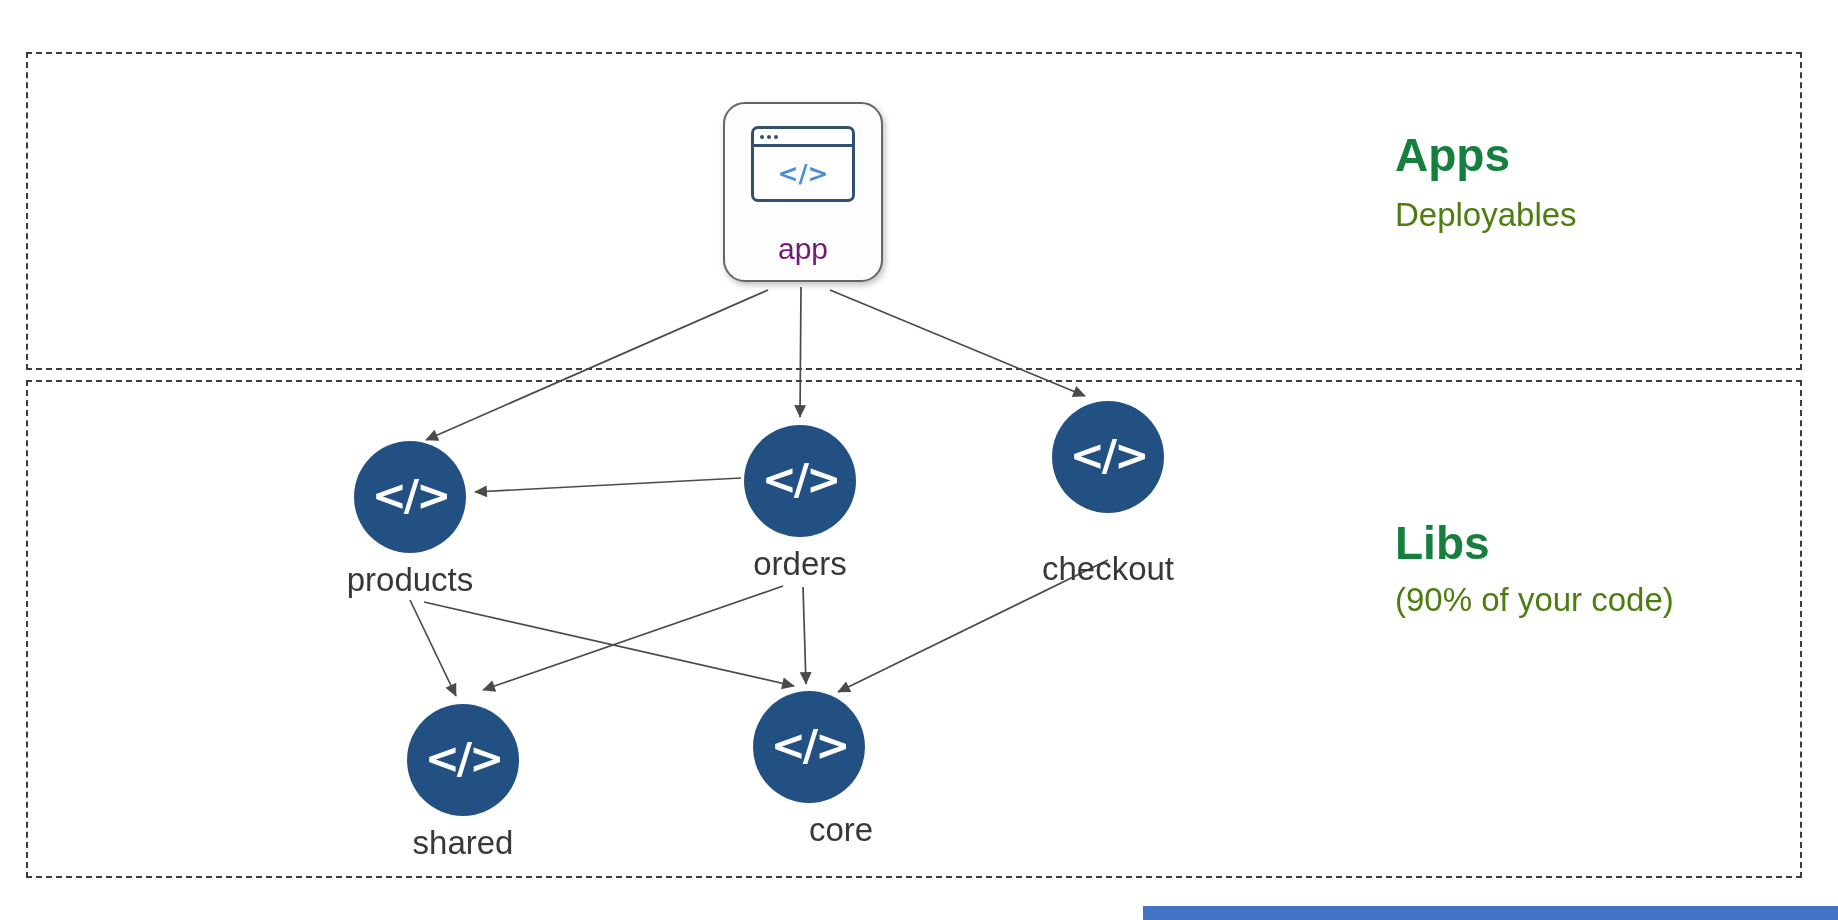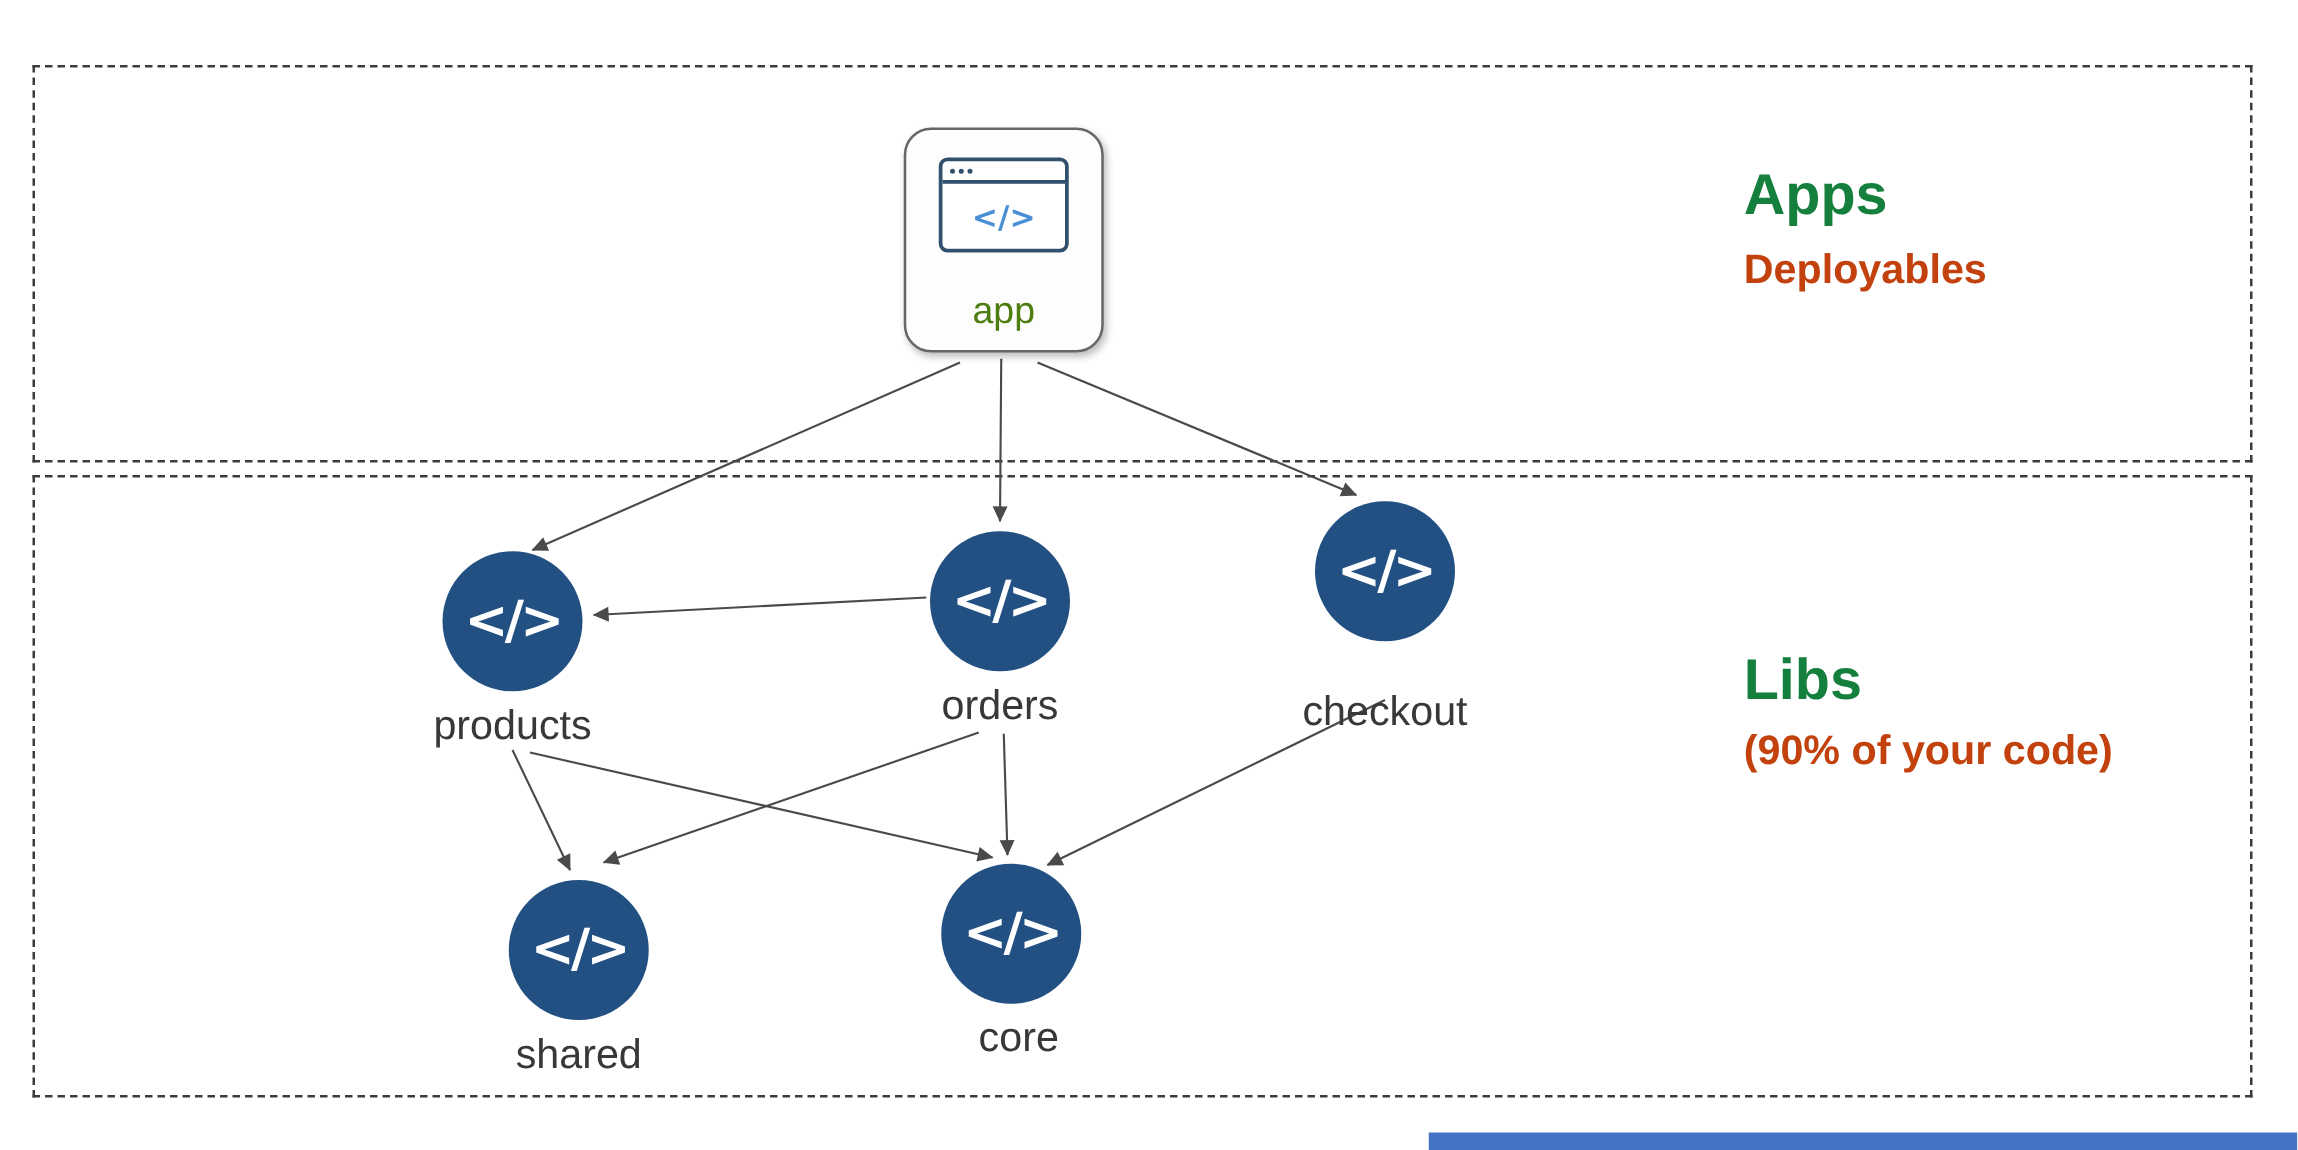--- a/index.html
+++ b/index.html
@@ -26,22 +26,22 @@
   .group-title {
     position: absolute;
     font-size: 46px;
     font-weight: 700;
     color: #15803d;
     line-height: 1.1;
   }
   .group-subtitle {
     position: absolute;
     font-size: 33px;
-    font-weight: 700;
-    color: #c2410c;
+    font-weight: 400;
+    color: #4d7c0f;
     line-height: 1.15;
   }
   .apps-title    { left: 1395px; top: 130px; }
   .apps-subtitle { left: 1395px; top: 196px; }
   .libs-title    { left: 1395px; top: 518px; }
   .libs-subtitle { left: 1395px; top: 581px; }
 
   
   #edges { position: absolute; left: 0; top: 0; }
 
@@ -92,21 +92,21 @@
     font-size: 25px;
     letter-spacing: 0px;
     font-family: "DejaVu Sans", sans-serif;
   }
   .app-label {
     position: absolute;
     left: 0; top: 128px;
     width: 100%;
     text-align: center;
     font-size: 30px;
-    color: #4d7c0f;
+    color: #701a75;
   }
 
   
   .lib-node {
     position: absolute;
     width: 112px; height: 112px;
     border-radius: 50%;
     display: flex;
     align-items: center;
     justify-content: center;
@@ -186,21 +186,21 @@
         <span class="lib-glyph">&lt;/&gt;</span>
       </div>
       <div class="node-label" style="left: 998px; top: 521px; margin-top: 29px;">checkout</div>
       <div class="lib-node" style="left: 407px; top: 704px; background: rgb(35, 80, 130);">
         <span class="lib-glyph">&lt;/&gt;</span>
       </div>
       <div class="node-label" style="left: 353px; top: 824px;">shared</div>
       <div class="lib-node" style="left: 753px; top: 691px; background: rgb(35, 80, 130);">
         <span class="lib-glyph">&lt;/&gt;</span>
       </div>
-      <div class="node-label" style="left: 705px; top: 811px;">core</div>
+      <div class="node-label" style="left: 731px; top: 811px;">core</div>
     </div>
 
   <div class="group-title apps-title">Apps</div>
   <div class="group-subtitle apps-subtitle">Deployables</div>
   <div class="group-title libs-title">Libs</div>
   <div class="group-subtitle libs-subtitle">(90% of your code)</div>
 
   <div class="bottom-strip" style="background: rgb(68, 114, 196);"></div>
 
 </div>

